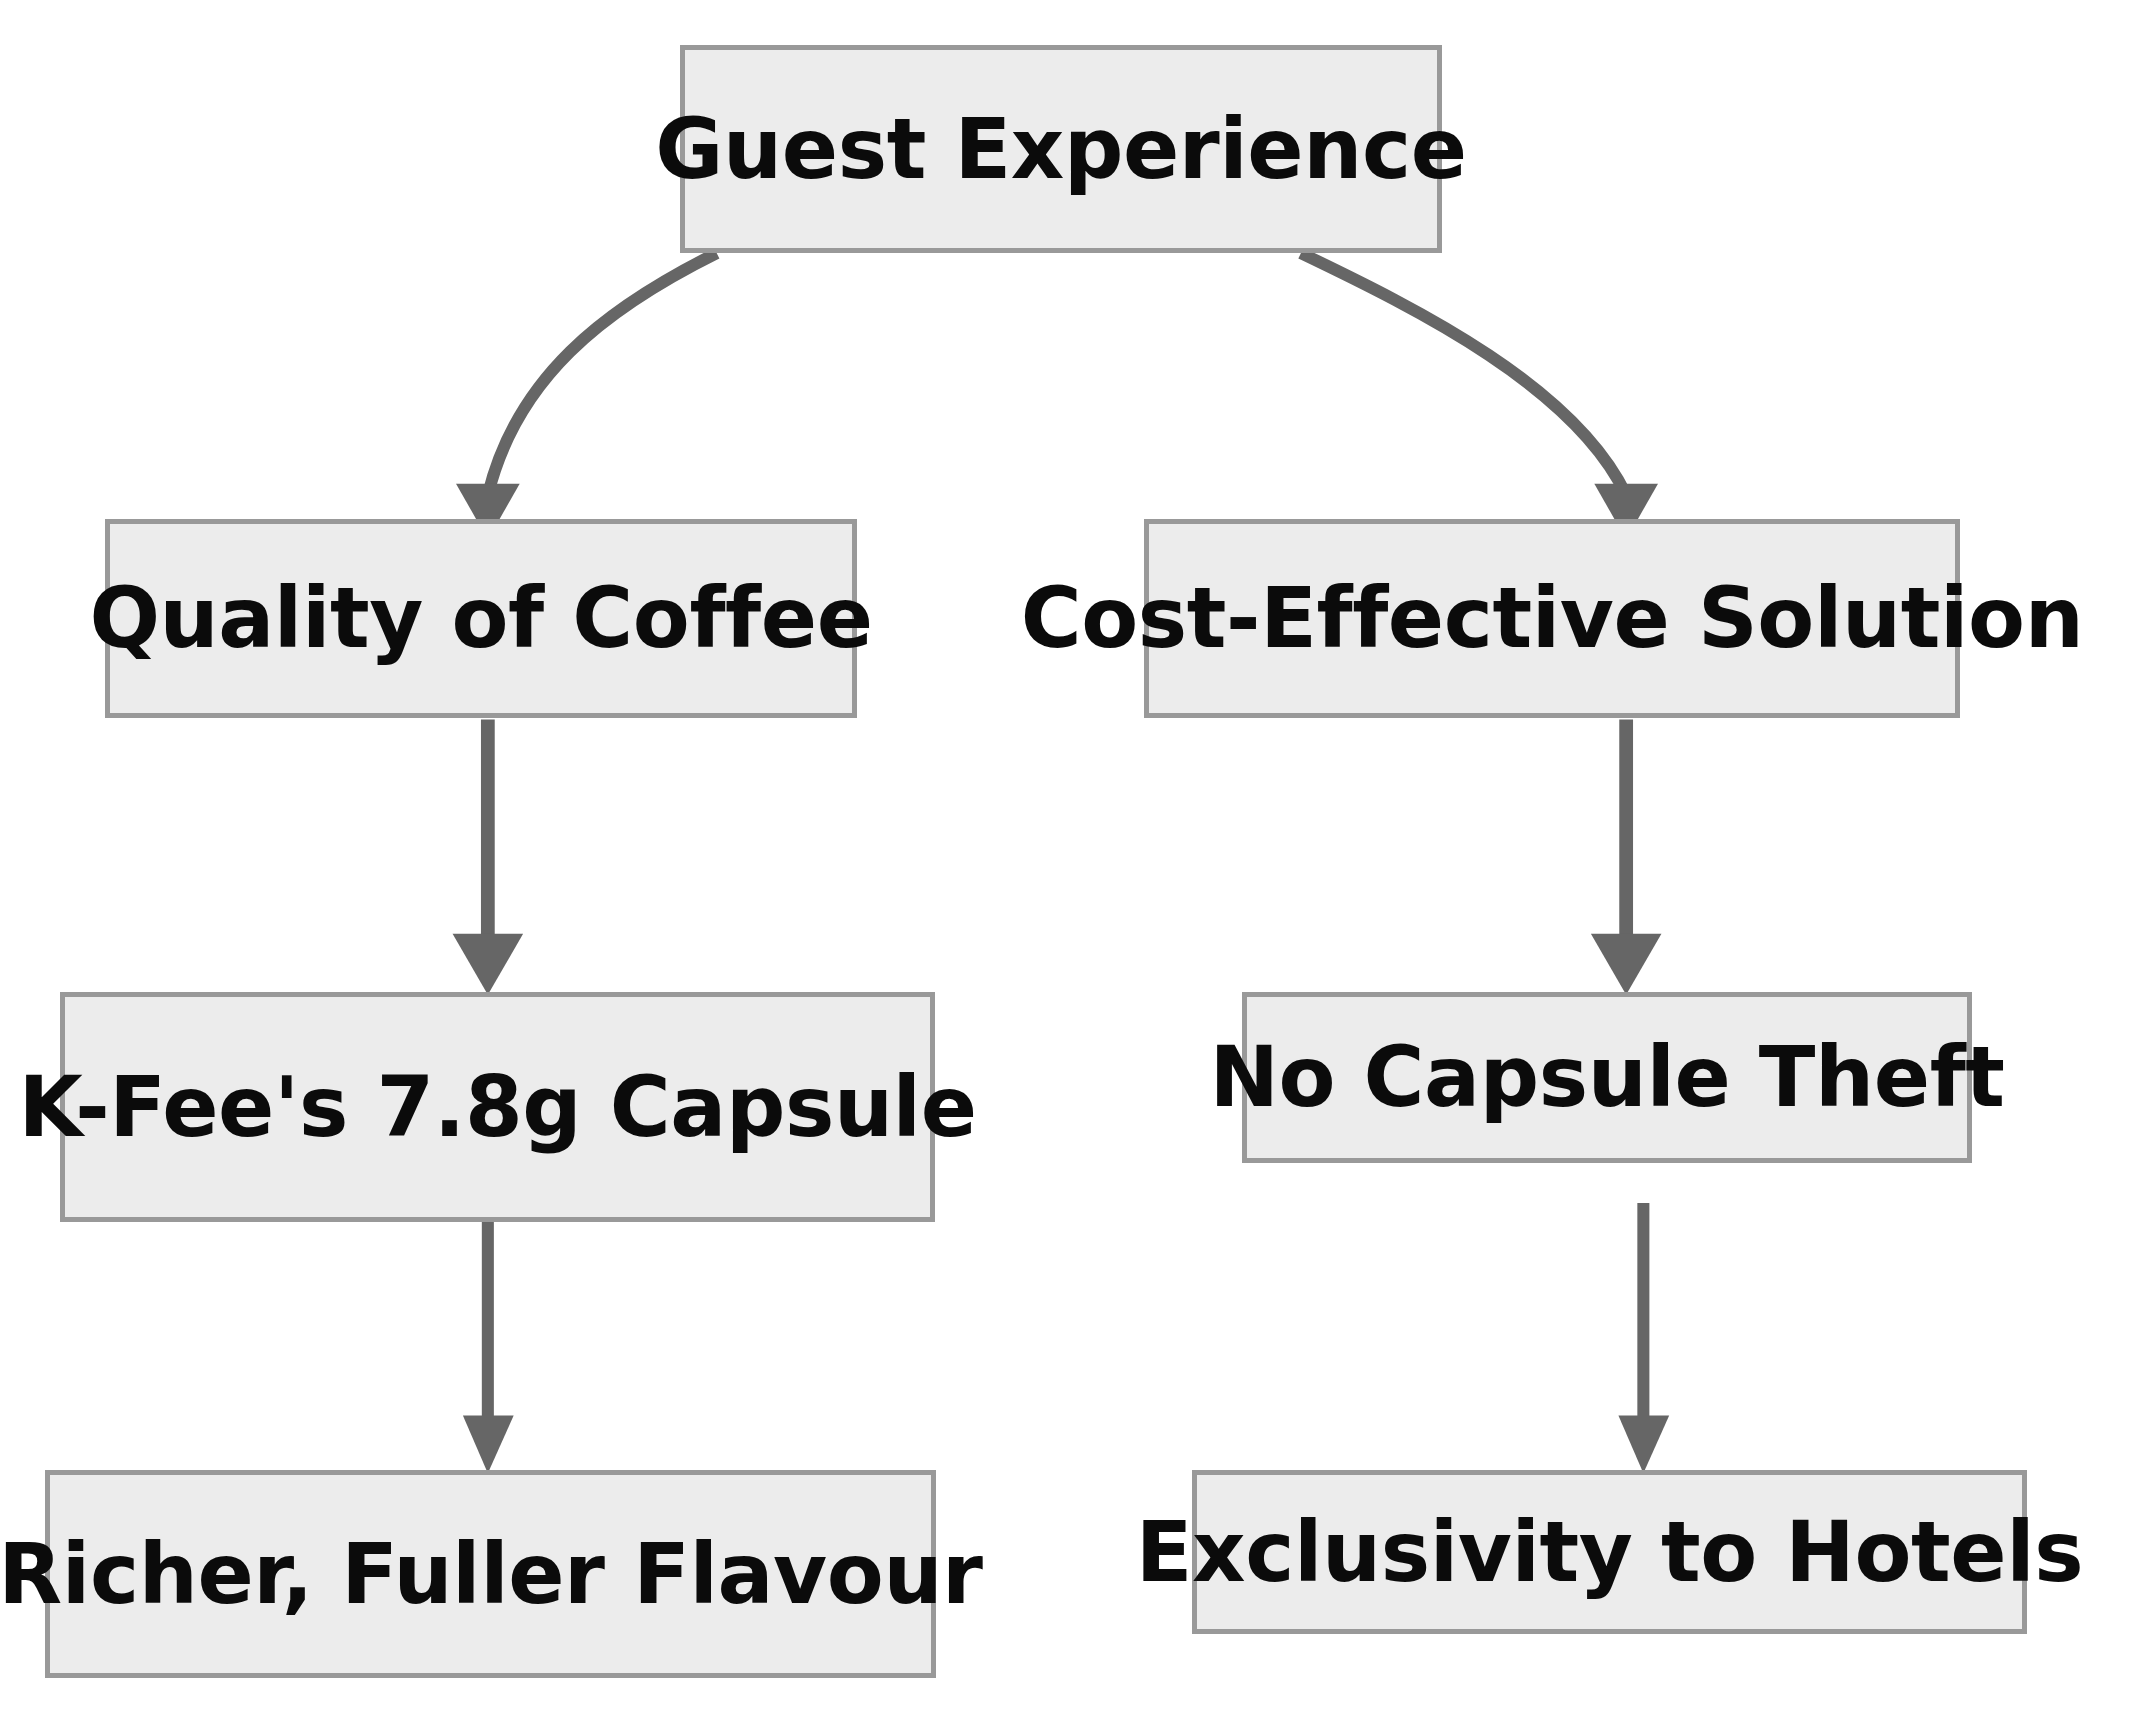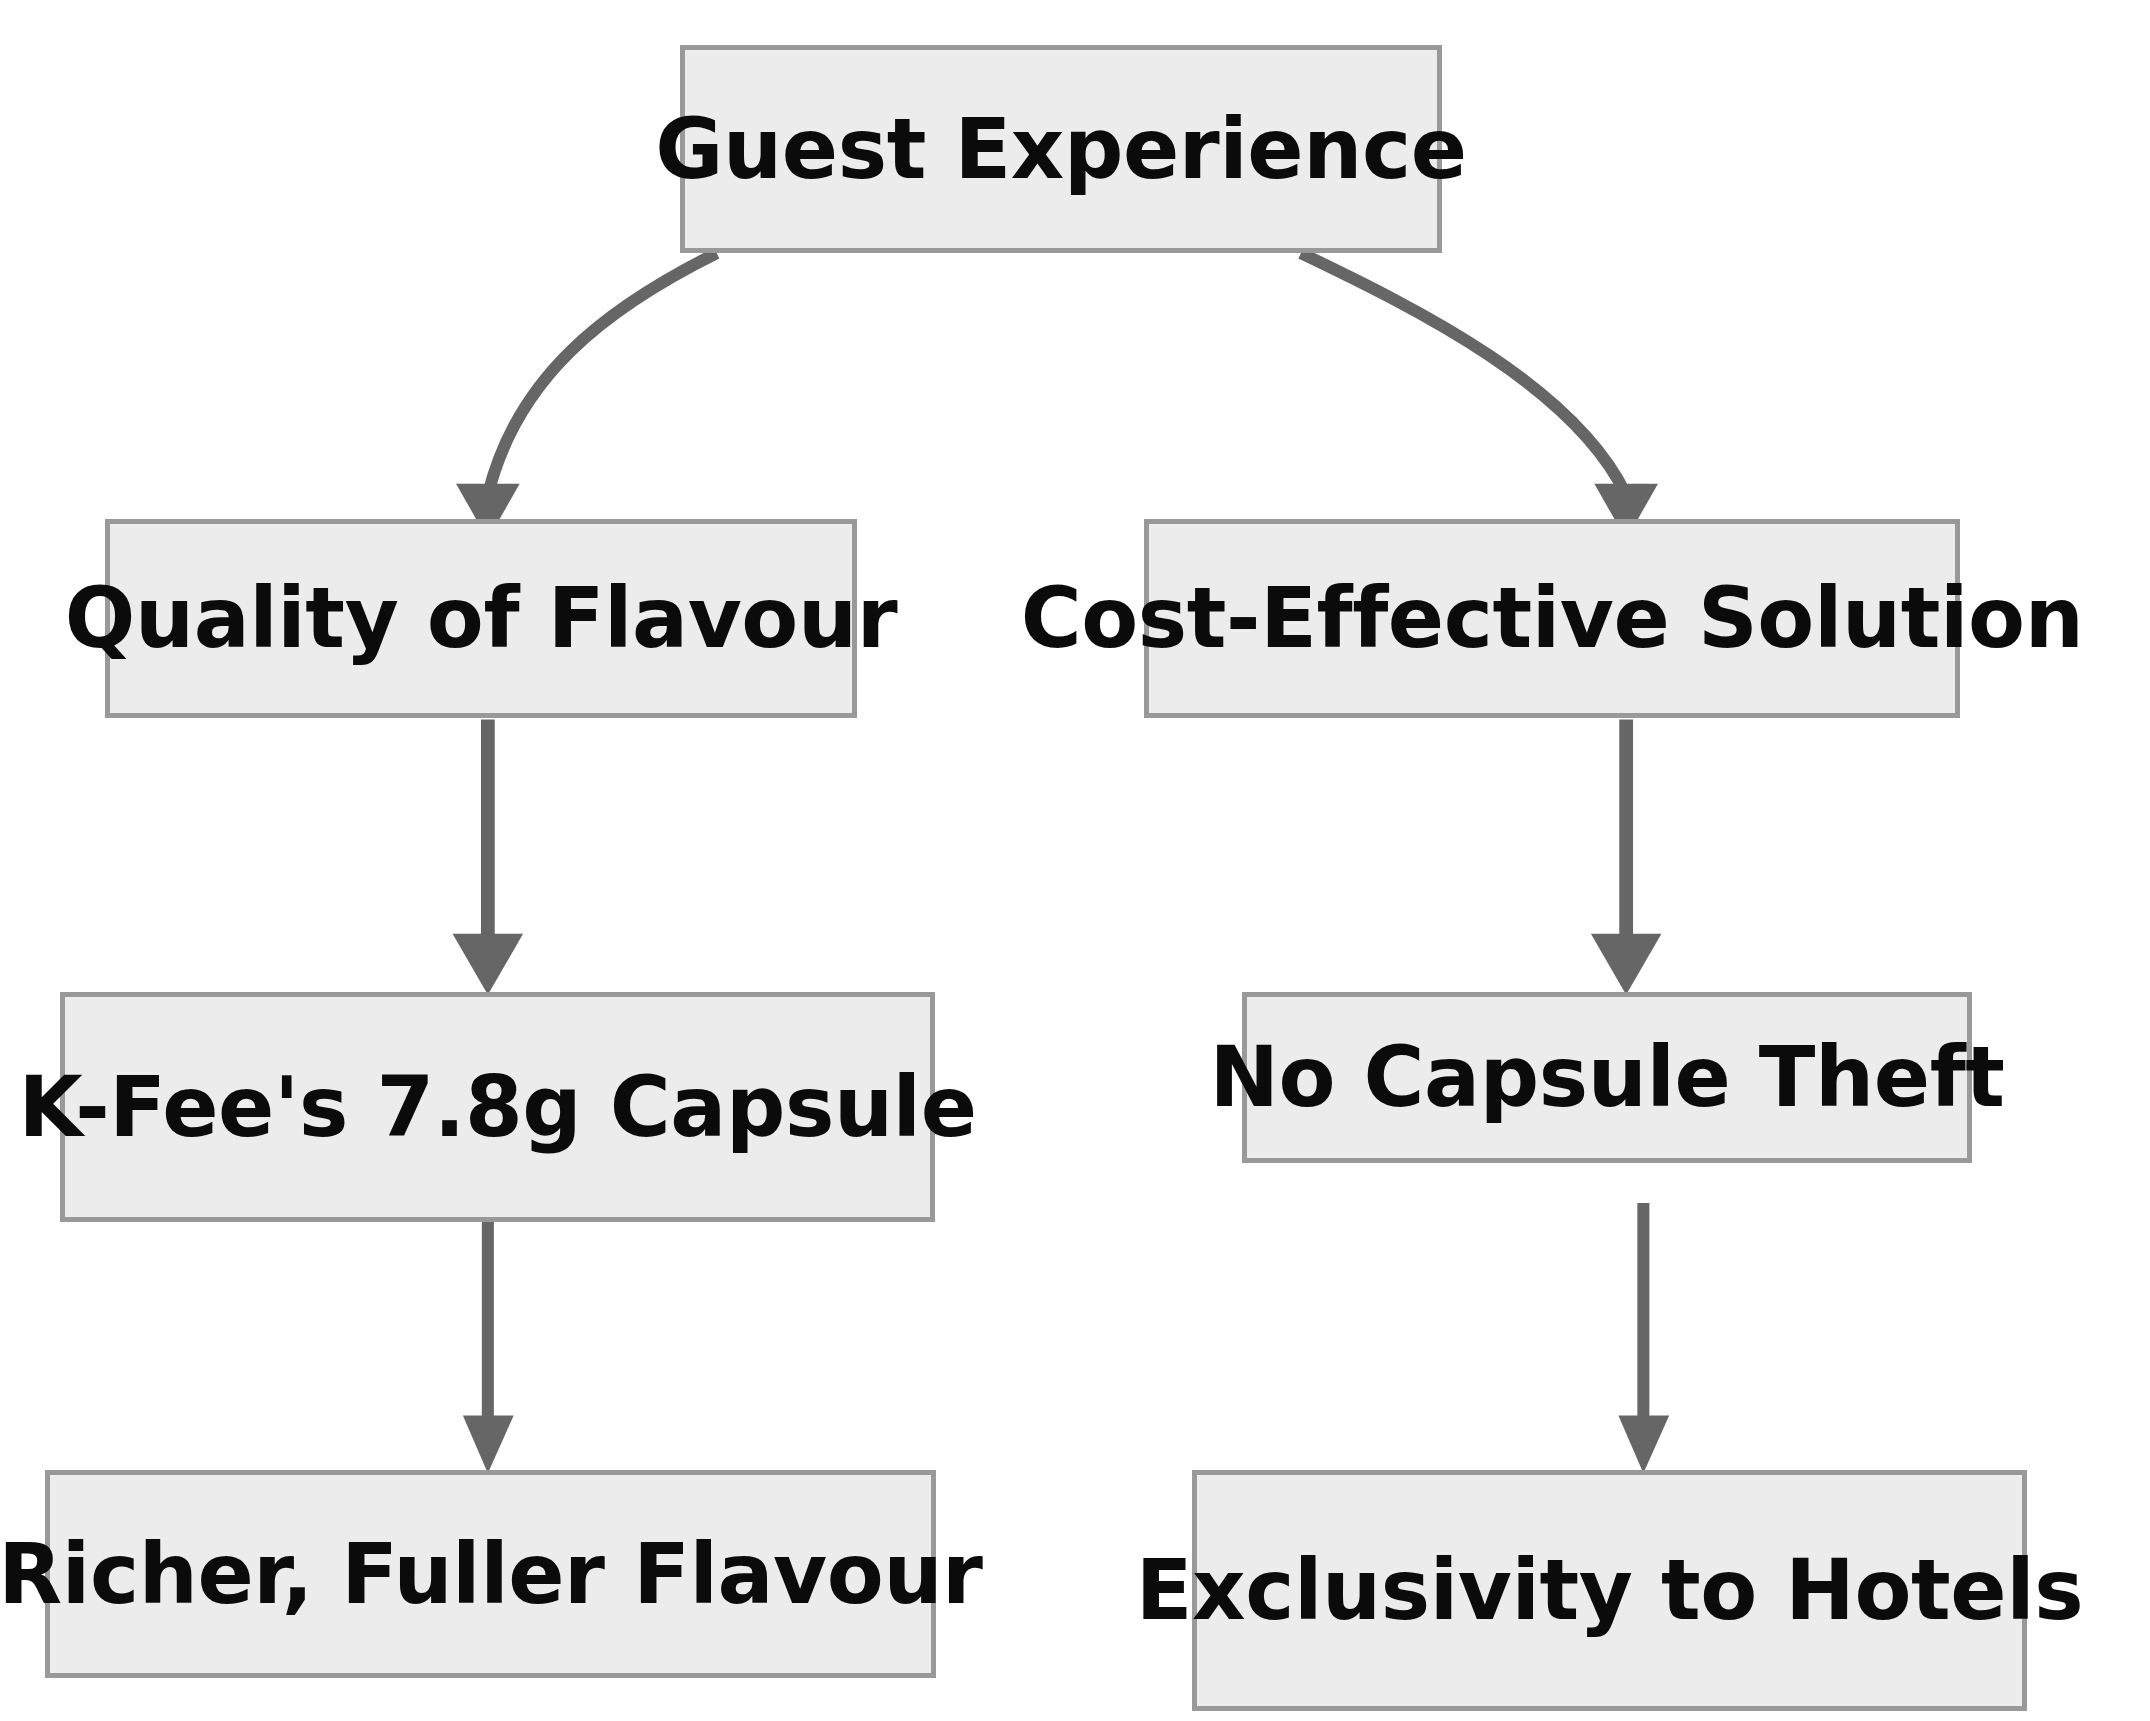--- a/index.html
+++ b/index.html
@@ -43,21 +43,21 @@
     white-space: nowrap;
     letter-spacing: -0.4px;
   }
   
   #node-root        { left: 680px;  top: 45px;   width: 762px;  height: 208px; }
   #node-quality     { left: 105px;  top: 519px;  width: 752px;  height: 199px; }
   #node-cost        { left: 1144px; top: 519px;  width: 816px; height: 199px; }
   #node-capsule     { left: 60px;   top: 992px; width: 875px; height: 230px; }
   #node-theft       { left: 1242px; top: 992px; width: 730px;  height: 171px; }
   #node-flavour     { left: 45px;   top: 1470px; width: 891px; height: 208px; }
-  #node-exclusivity { left: 1192px; top: 1470px; width: 835px;  height: 241px; text-align: right; }
+  #node-exclusivity { left: 1192px; top: 1470px; width: 835px;  height: 164px; text-align: right; }
 </style>
 </head>
 <body>
 
 <div id="diagram-canvas">
 
   <svg id="edge-layer" viewBox="0 0 2500 2001" width="2151" height="1722" xmlns="http://www.w3.org/2000/svg">
 
     <g>
       <path d="M 833 294 C 700 360 600 440 567 575" fill="none" stroke="#666666" stroke-width="14" stroke-linecap="butt"></path>
@@ -88,21 +88,21 @@
       <line x1="1910" y1="1398" x2="1910" y2="1650" stroke="#666666" stroke-width="14"></line>
       <polygon points="1881,1645 1940,1645 1910,1712" fill="#666666"></polygon>
     </g>
   </svg>
 
   <div class="node" id="node-root">
     <span class="node-label">Guest Experience</span>
   </div>
 
   <div class="node" id="node-quality">
-    <span class="node-label">Quality of Flavour</span>
+    <span class="node-label">Quality of Coffee</span>
   </div>
 
   <div class="node" id="node-cost">
     <span class="node-label">Cost-Effective Solution</span>
   </div>
 
   <div class="node" id="node-capsule">
     <span class="node-label">K-Fee's 7.8g Capsule</span>
   </div>
 

